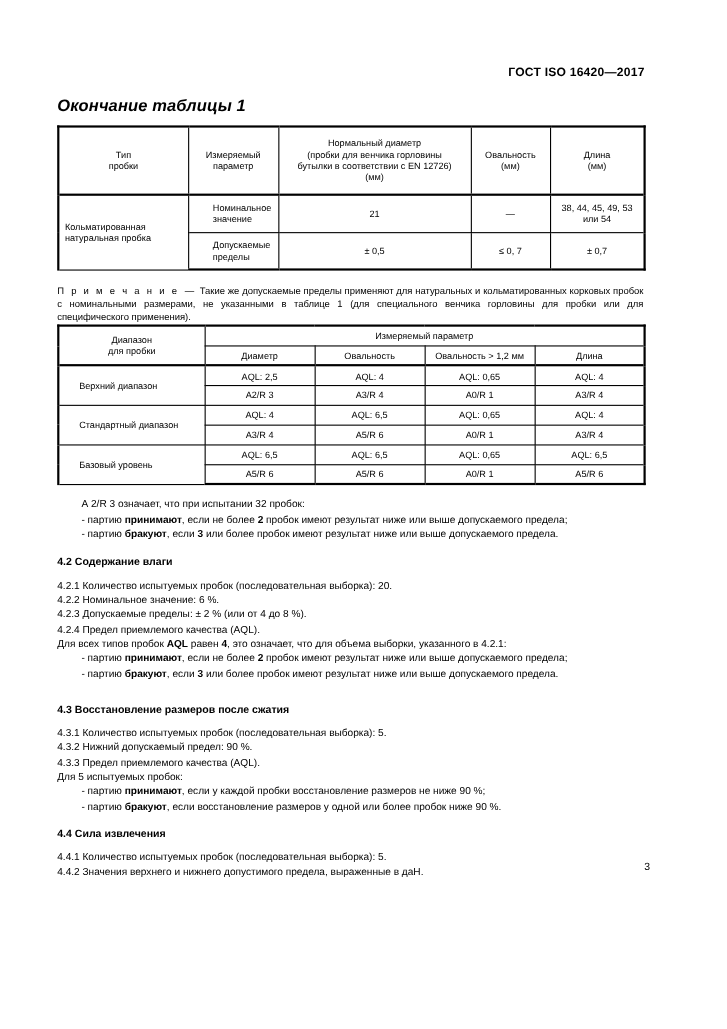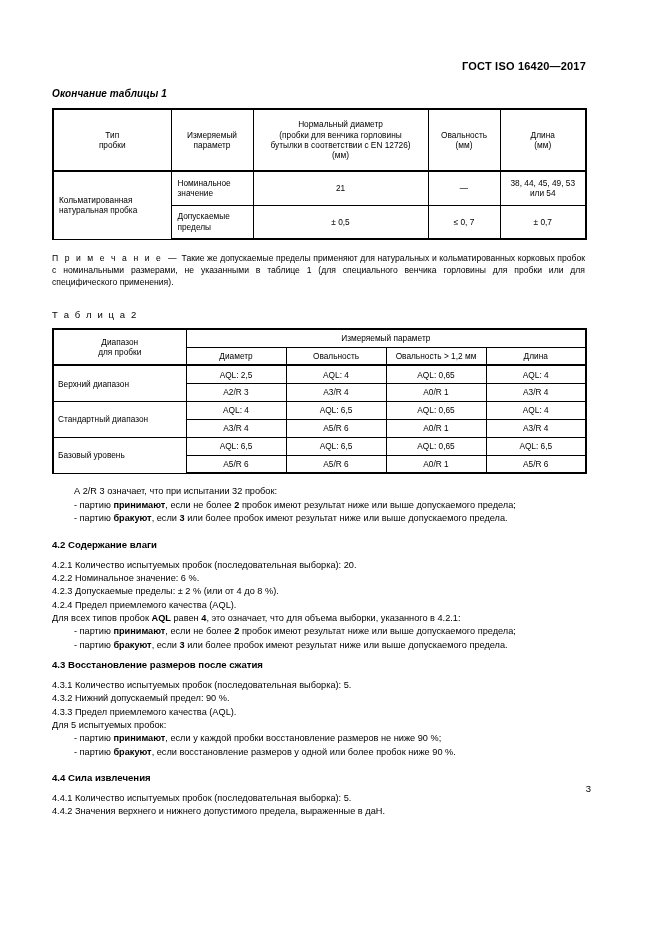--- a/index.html
+++ b/index.html
@@ -33,21 +33,21 @@
     white-space: nowrap;
   }
   
   .content {
     position: absolute;
     left: 52px;
     top: 88px;
     width: 533px;
   }
   .caption-italic {
-    font-size: 10px;
+    font-size: 15px;
     font-style: italic;
     font-weight: bold;
     margin: 0 0 9px 0;
     letter-spacing: 0.1px;
   }
   .caption-spaced {
     font-size: 9.5px;
     font-weight: normal;
     letter-spacing: 1.6px;
     margin: 0 0 8px 0;
@@ -63,28 +63,28 @@
   table.doc-table th {
     border: 1px solid #000;
     padding: 3px 3px;
     vertical-align: middle;
     font-weight: normal;
     line-height: 1.25;
   }
   .t1 thead td { text-align: center; height: 54px; }
   .t1 tbody td { text-align: center; }
   .t1 td.lead { text-align: left; padding-left: 5px; }
-  .t1 td.sub  { text-align: left; padding-left: 6px; }
+  .t1 td.sub  { text-align: left; padding-left: 22px; }
   .thick-top { border-top: 2px solid #000 !important; }
   .thick-bottom { border-bottom: 2px solid #000 !important; }
   .thick-left { border-left: 2px solid #000 !important; }
   .thick-right { border-right: 2px solid #000 !important; }
 
   .t2 td { text-align: center; }
-  .t2 td.rowlabel { text-align: left; padding-left: 4px; }
+  .t2 td.rowlabel { text-align: left; padding-left: 18px; }
 
   
   .note {
     font-size: 8.6px;
     line-height: 1.42;
     text-align: justify;
     margin: 12px 0 0 0;
   }
   .note .nlabel {
     letter-spacing: 2px;
@@ -181,21 +181,20 @@
           <td class="thick-bottom">≤ 0, 7</td>
           <td class="thick-bottom thick-right">± 0,7</td>
         </tr>
       </tbody>
     </table>
 
     <p class="note">
       <span class="nlabel">П р и м е ч а н и е</span><span>&nbsp;&nbsp;—&nbsp;&nbsp;</span><span>Такие же допускаемые пределы применяют для натуральных и кольматированных корковых пробок с номинальными размерами, не указанными в таблице 1 (для специального венчика горловины для пробки или для специфического применения).</span>
     </p>
 
-    <div class="caption-spaced blk" style="margin-top:20px">Т а б л и ц а  2</div>
 
     <table class="doc-table t2">
       <colgroup>
         <col style="width:133px">
         <col style="width:100px">
         <col style="width:100px">
         <col style="width:100px">
         <col style="width:100px">
       </colgroup>
       <thead>
@@ -269,21 +268,21 @@
       <h3 class="sec">4.2 Содержание влаги</h3>
       <p class="body" style="margin-top:9px">4.2.1 Количество испытуемых пробок (последовательная выборка): 20.</p>
       <p class="body">4.2.2 Номинальное значение: 6 %.</p>
       <p class="body">4.2.3 Допускаемые пределы: ± 2 % (или от 4 до 8 %).</p>
       <p class="body">4.2.4 Предел приемлемого качества (AQL).</p>
       <p class="body"><span>Для всех типов пробок </span><b>AQL</b><span> равен </span><b>4</b><span>, это означает, что для объема выборки, указанного в  4.2.1:</span></p>
       <p class="body indent"><span>- партию </span><b>принимают</b><span>, если не более </span><b>2</b><span> пробок имеют результат ниже или выше допускаемого предела;</span></p>
       <p class="body indent"><span>- партию </span><b>бракуют</b><span>, если </span><b>3</b><span> или более пробок имеют результат ниже или выше допускаемого предела.</span></p>
     </div>
 
-    <div class="blk" style="margin-top:7px">
+    <div class="blk" style="margin-top:21px">
       <h3 class="sec">4.3 Восстановление размеров после сжатия</h3>
       <p class="body" style="margin-top:9px">4.3.1 Количество испытуемых пробок (последовательная выборка): 5.</p>
       <p class="body">4.3.2 Нижний допускаемый предел: 90 %.</p>
       <p class="body">4.3.3 Предел приемлемого качества (AQL).</p>
       <p class="body">Для 5 испытуемых пробок:</p>
       <p class="body indent"><span>- партию </span><b>принимают</b><span>, если у каждой пробки восстановление размеров не ниже 90 %;</span></p>
       <p class="body indent"><span>- партию </span><b>бракуют</b><span>, если восстановление размеров у одной или более пробок ниже 90 %.</span></p>
     </div>
 
     <div class="blk" style="margin-top:13px">

